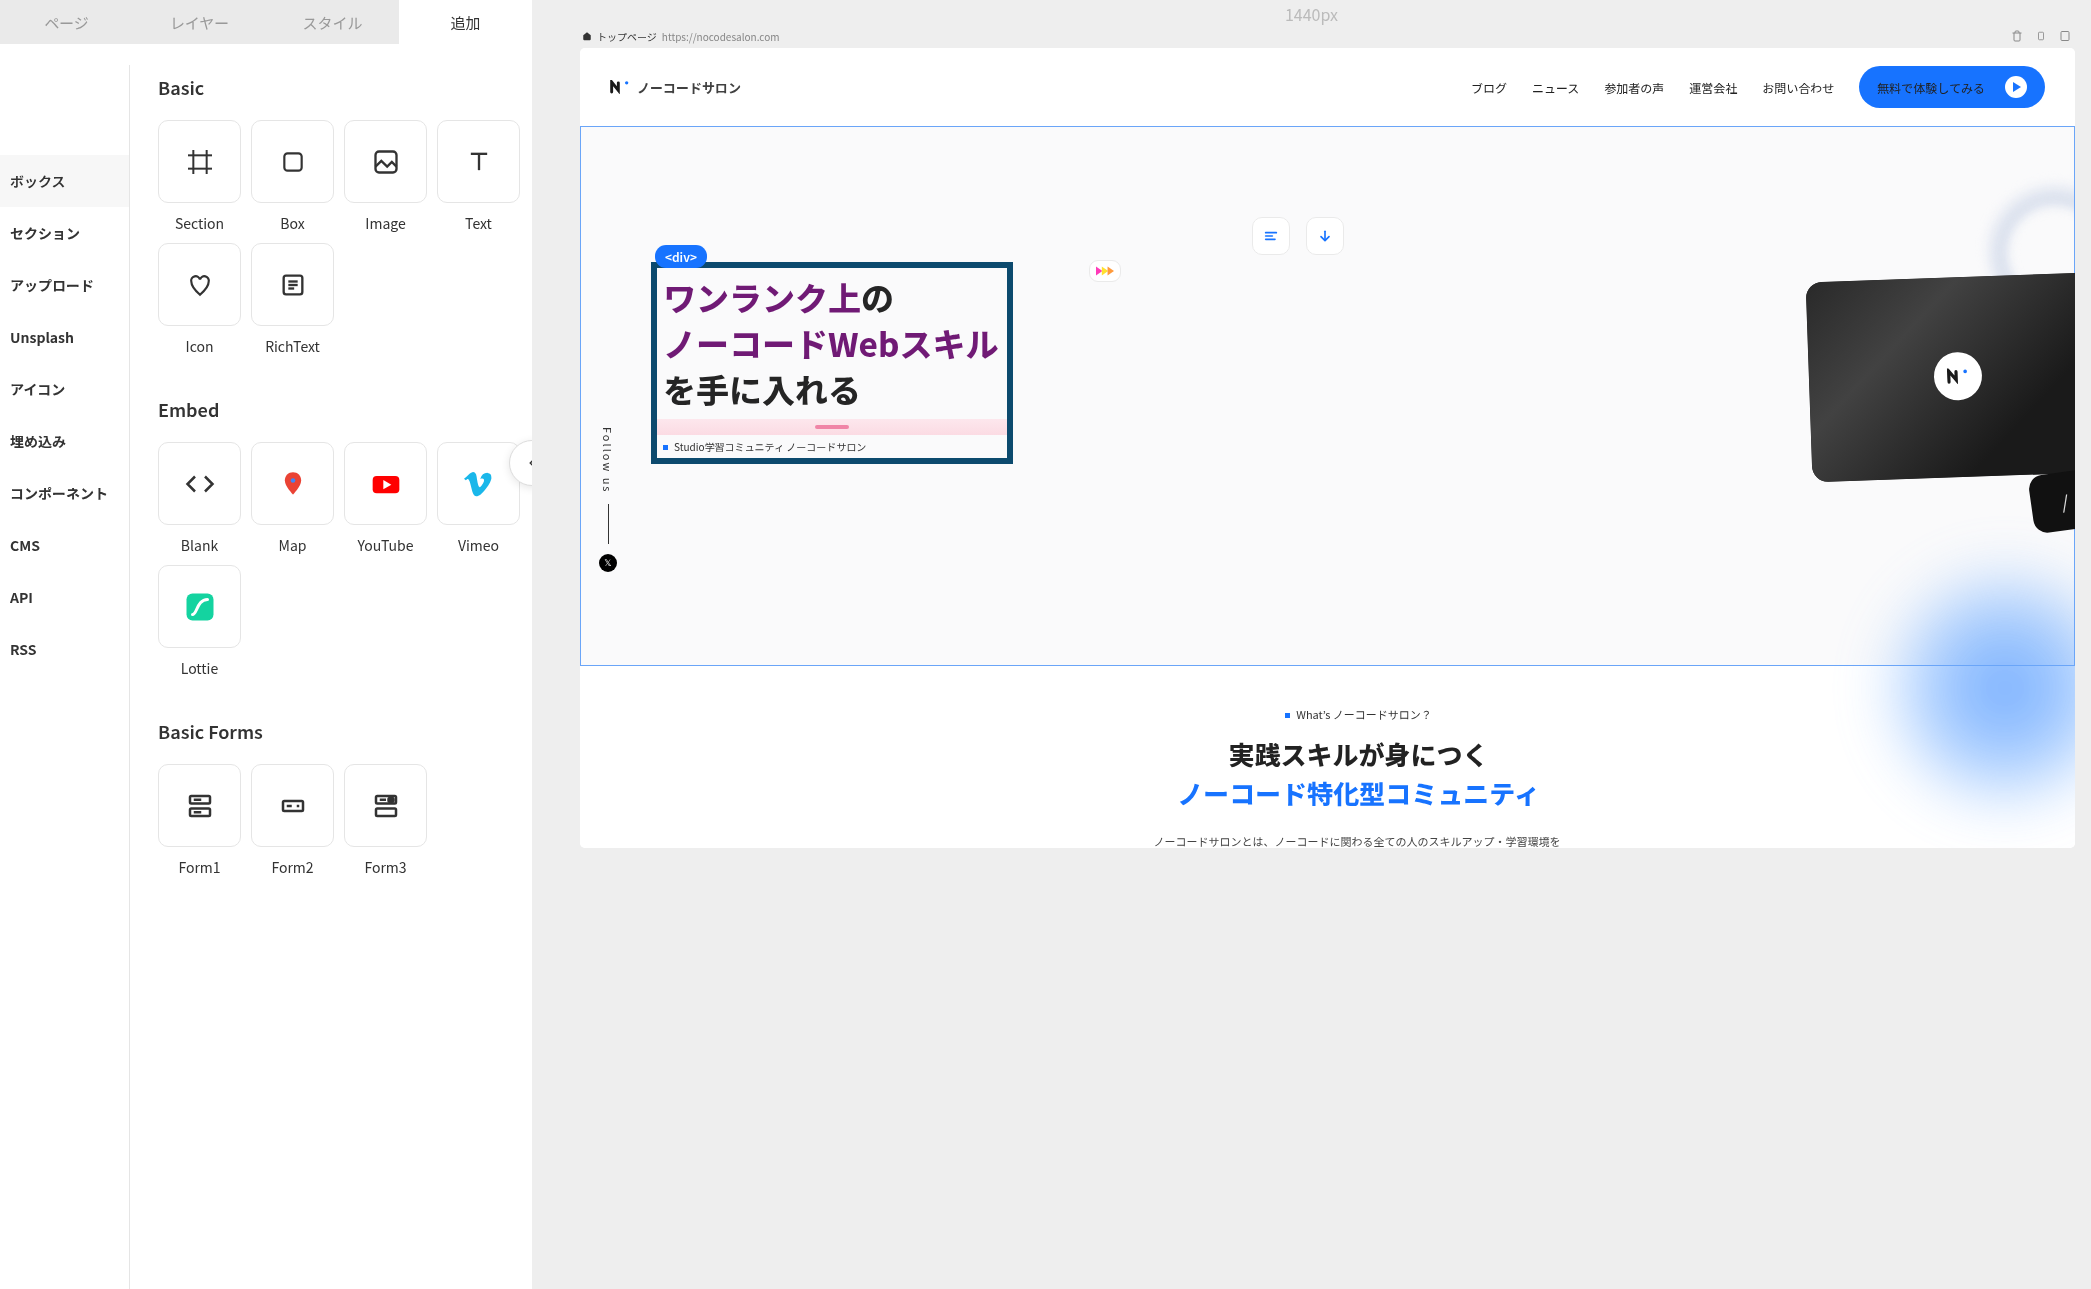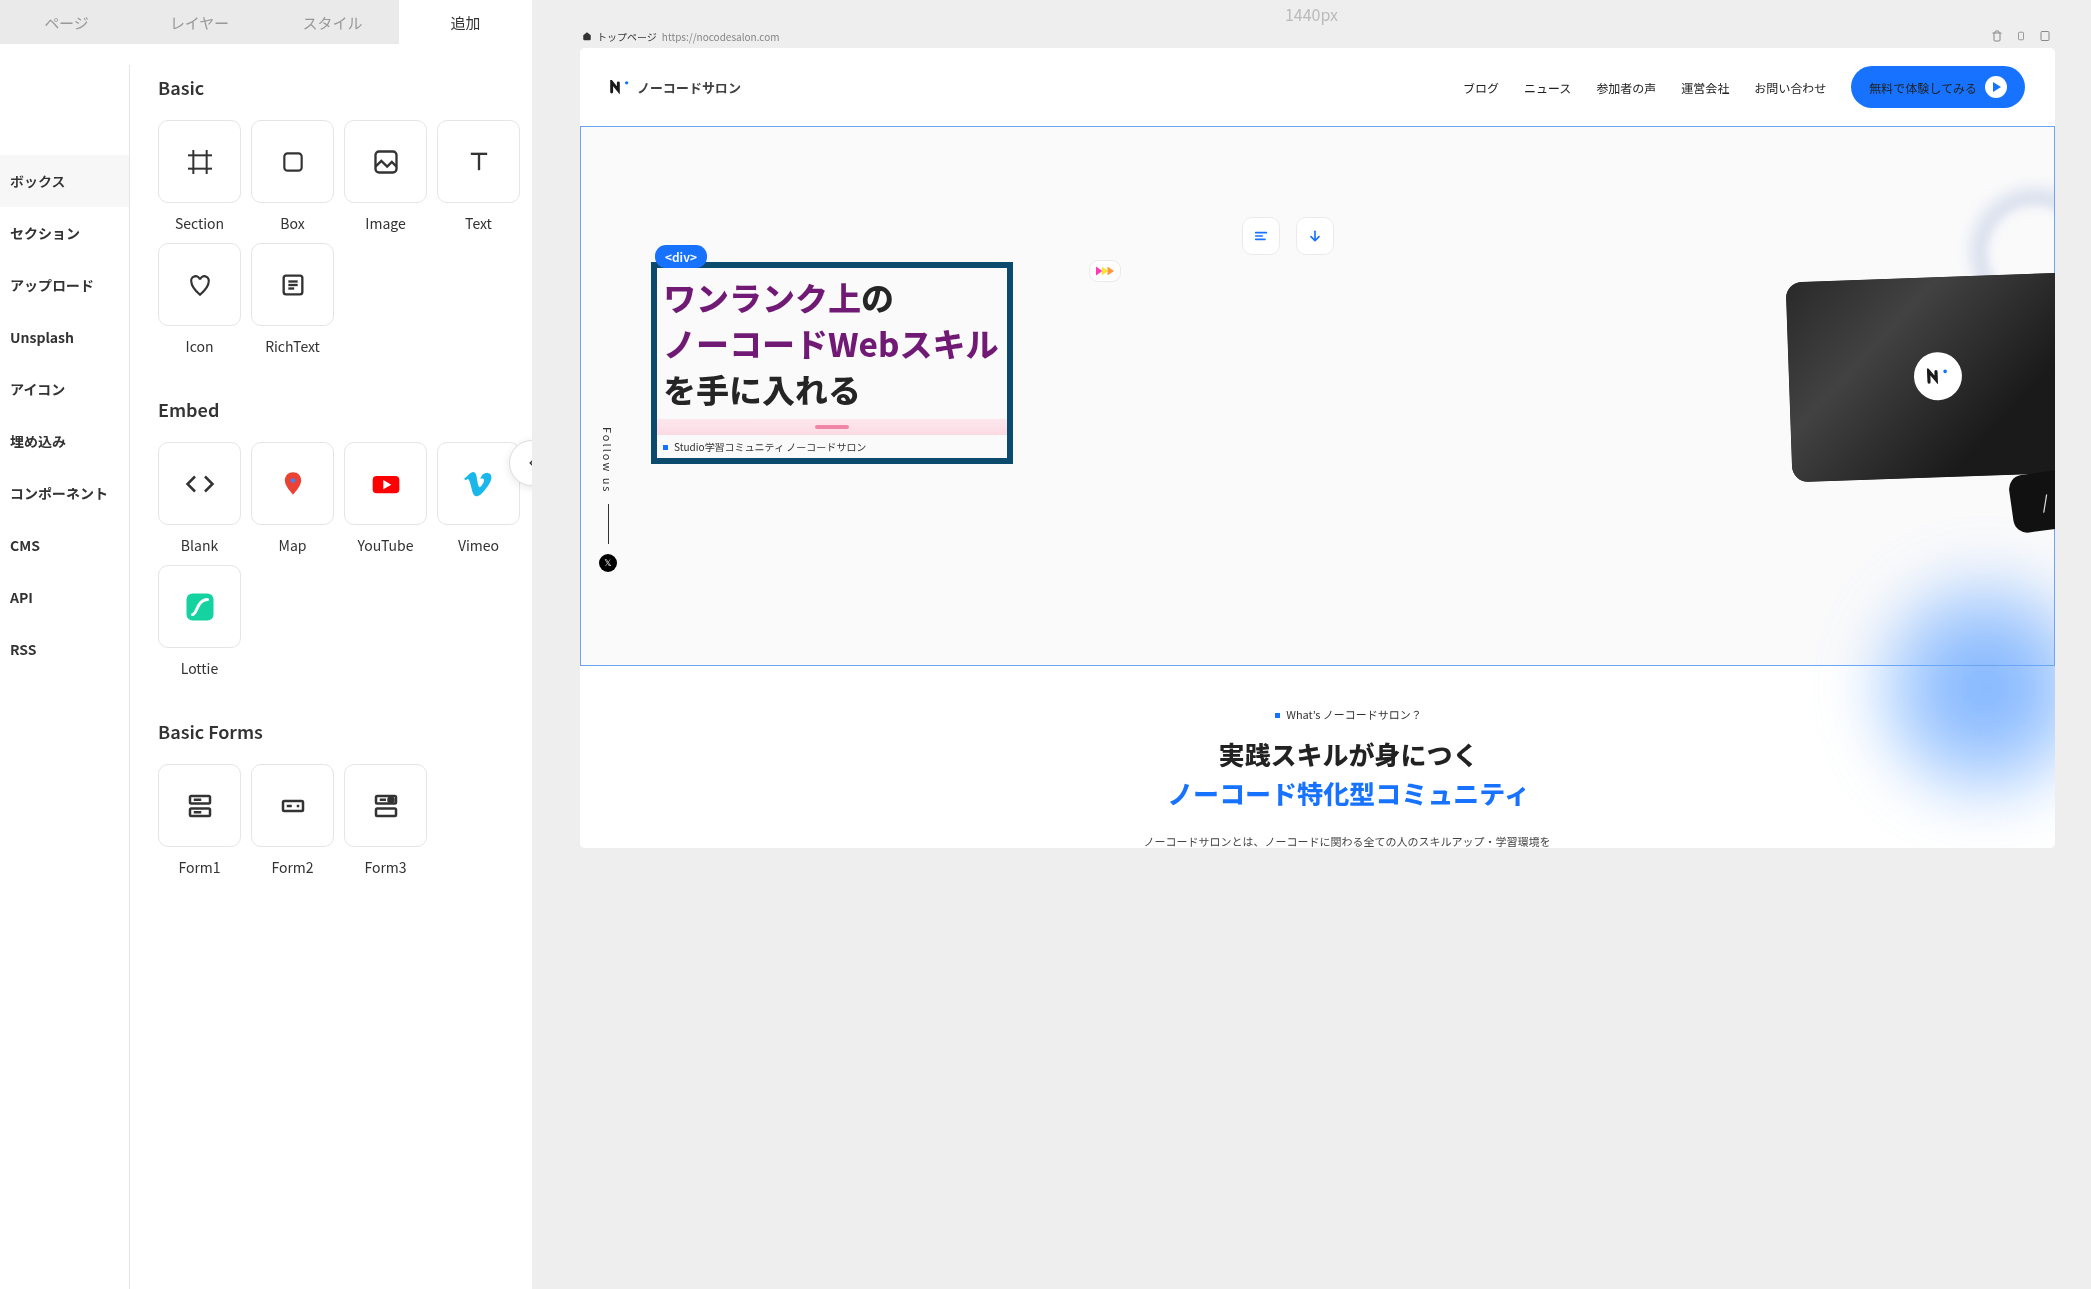--- a/index.html
+++ b/index.html
@@ -131,21 +131,21 @@
       text-align: center;
       color: #bbb;
       font-size: 16px;
       padding-top: 2px;
     }
 
     .canvas-frame-wrap {
       position: absolute;
       top: 26px;
       left: 48px;
-      right: 36px;
+      right: 16px;
     }
 
     .frame-toolbar {
       display: flex;
       justify-content: space-between;
       align-items: center;
       font-size: 10px;
       padding: 2px 2px;
       margin-bottom: 2px;
       color: #888;
@@ -219,21 +219,21 @@
       font-size: 12px;
     }
 
     .cta-btn {
       background: #1773ff;
       color: white;
       padding: 10px 18px;
       border-radius: 30px;
       display: flex;
       align-items: center;
-      gap: 8px;
+      gap: 20px;
       font-size: 12px;
       text-decoration: none;
     }
 
     .cta-btn .play {
       background: white;
       width: 22px;
       height: 22px;
       border-radius: 50%;
       display: flex;

